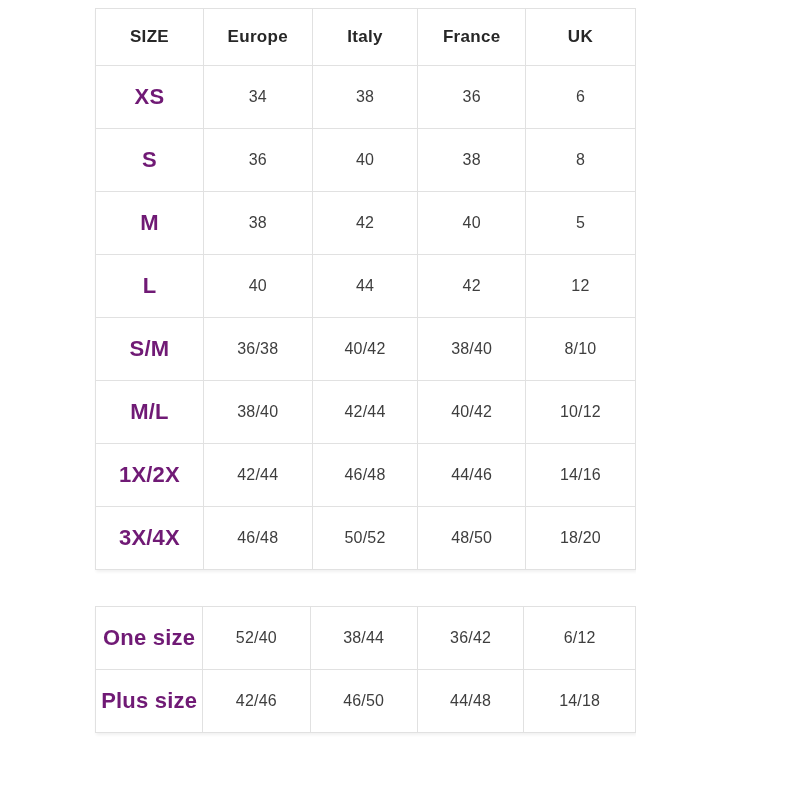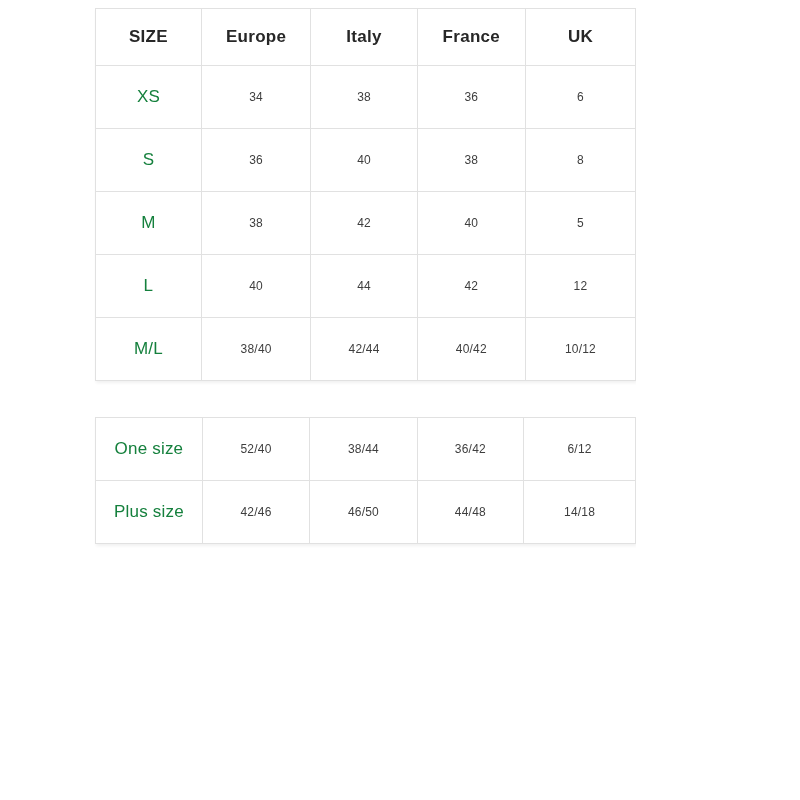--- a/index.html
+++ b/index.html
@@ -32,28 +32,28 @@
   }
   .size-table thead th {
     height: 56px;
     font-size: 17px;
     font-weight: 700;
     color: #272727;
     letter-spacing: 0.3px;
   }
   .size-table tbody th {
     height: 62px;
-    font-size: 17px;
-    font-weight: 400;
-    color: #15803d;
+    font-size: 22px;
+    font-weight: 700;
+    color: #701a75;
     letter-spacing: 0.2px;
   }
   .size-table tbody td {
     height: 62px;
-    font-size: 12px;
+    font-size: 16px;
     font-weight: 400;
     color: #3e3e3e;
     letter-spacing: 0.2px;
   }
   col.c-label { width: 116px; }
   col.c-europe { width: 117px; }
   col.c-italy { width: 117px; }
   col.c-france { width: 116px; }
   col.c-uk { width: 122px; }
 </style>
@@ -102,25 +102,46 @@
           <td>5</td>
         </tr>
         <tr>
           <th>L</th>
           <td>40</td>
           <td>44</td>
           <td>42</td>
           <td>12</td>
         </tr>
         <tr>
+          <th>S/M</th>
+          <td>36/38</td>
+          <td>40/42</td>
+          <td>38/40</td>
+          <td>8/10</td>
+        </tr>
+        <tr>
           <th>M/L</th>
           <td>38/40</td>
           <td>42/44</td>
           <td>40/42</td>
           <td>10/12</td>
+        </tr>
+        <tr>
+          <th>1X/2X</th>
+          <td>42/44</td>
+          <td>46/48</td>
+          <td>44/46</td>
+          <td>14/16</td>
+        </tr>
+        <tr>
+          <th>3X/4X</th>
+          <td>46/48</td>
+          <td>50/52</td>
+          <td>48/50</td>
+          <td>18/20</td>
         </tr>
       </tbody>
   </table>
 
   <table class="size-table secondary">
     <colgroup>
       <col class="c-label">
         <col class="c-europe">
         <col class="c-italy">
         <col class="c-france">

